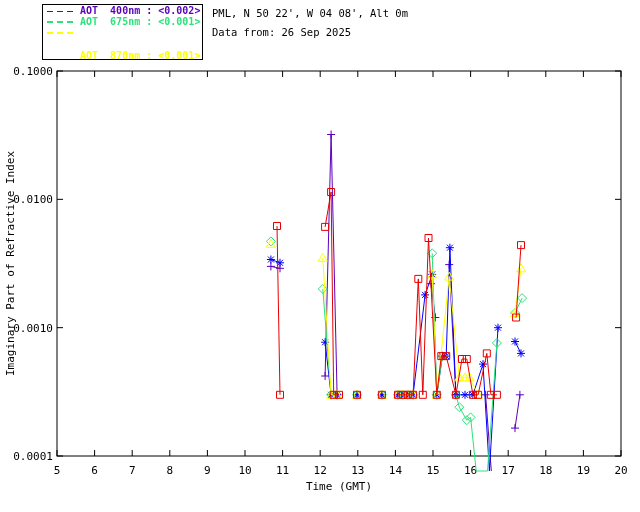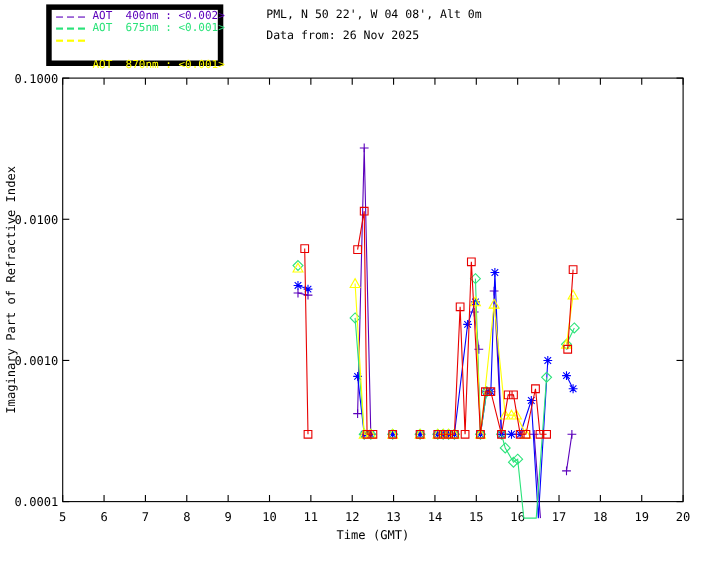--- a/index.html
+++ b/index.html
@@ -3,27 +3,27 @@
 <meta charset="utf-8">
 <style>
   html,body{margin:0;padding:0;background:#fff;}
   .canvas{
     position:relative;width:640px;height:512px;background:#ffffff;overflow:hidden;
     font-family:"DejaVu Sans Mono","Liberation Mono",monospace;
   }
   svg text{font-family:"DejaVu Sans Mono","Liberation Mono",monospace;}
   .legend{
     position:absolute;left:42px;top:4px;width:161px;height:56px;
-    border:5px solid #000000;background:#fff;padding:1px 0 0 4px;box-sizing:border-box;z-index:2;
+    border:1px solid #000000;background:#fff;padding:1px 0 0 4px;box-sizing:border-box;z-index:2;font-weight:bold;
   }
   .legend .row{display:flex;align-items:center;height:10.8px;}
   .legend .dash{display:inline-block;width:28px;height:2px;margin-right:5px;flex:0 0 28px;}
   .legend .txt{font-size:10px;white-space:pre;line-height:10px;}
   .hdr{position:absolute;left:212px;top:7px;color:#000;font-size:10.5px;line-height:12px;z-index:2;}
-  .hdr div{margin-bottom:7px;white-space:pre;margin-left:30px;}
+  .hdr div{margin-bottom:7px;white-space:pre;}
   #chart{position:absolute;left:0;top:0;}
 </style>
 </head>
 <body>
 
 <div class="canvas">
   <svg id="chart" width="640" height="512">
       <rect x="57" y="71" width="564" height="385" fill="none" stroke="#000" stroke-width="1"></rect>
       <line x1="57" y1="456" x2="57" y2="450" stroke="#000"></line>
       <line x1="57" y1="71" x2="57" y2="77" stroke="#000"></line>
@@ -107,15 +107,15 @@
         <span class="dash" style="background: repeating-linear-gradient(90deg, rgb(43, 227, 122) 0px, rgb(43, 227, 122) 6px, transparent 6px, transparent 10px); height: 1.5px;"></span>
         <span class="txt" style="color: rgb(43, 227, 122); text-align: center;">AOT  675nm : &lt;0.001&gt;</span>
       </div>
       <div class="row">
         <span class="dash" style="background: repeating-linear-gradient(90deg, rgb(255, 255, 0) 0px, rgb(255, 255, 0) 6px, transparent 6px, transparent 10px); height: 1.5px;"></span>
         <span class="txt" style="color: rgb(255, 255, 0); margin-top: 45px;">AOT  870nm : &lt;0.001&gt;</span>
       </div>
     </div>
   <div class="hdr">
     <div>PML, N 50 22', W 04 08', Alt 0m</div>
-    <div>Data from: 26 Nov 2025</div>
+    <div>Data from: 26 Sep 2025</div>
   </div>
 </div>
 
 </body></html>

